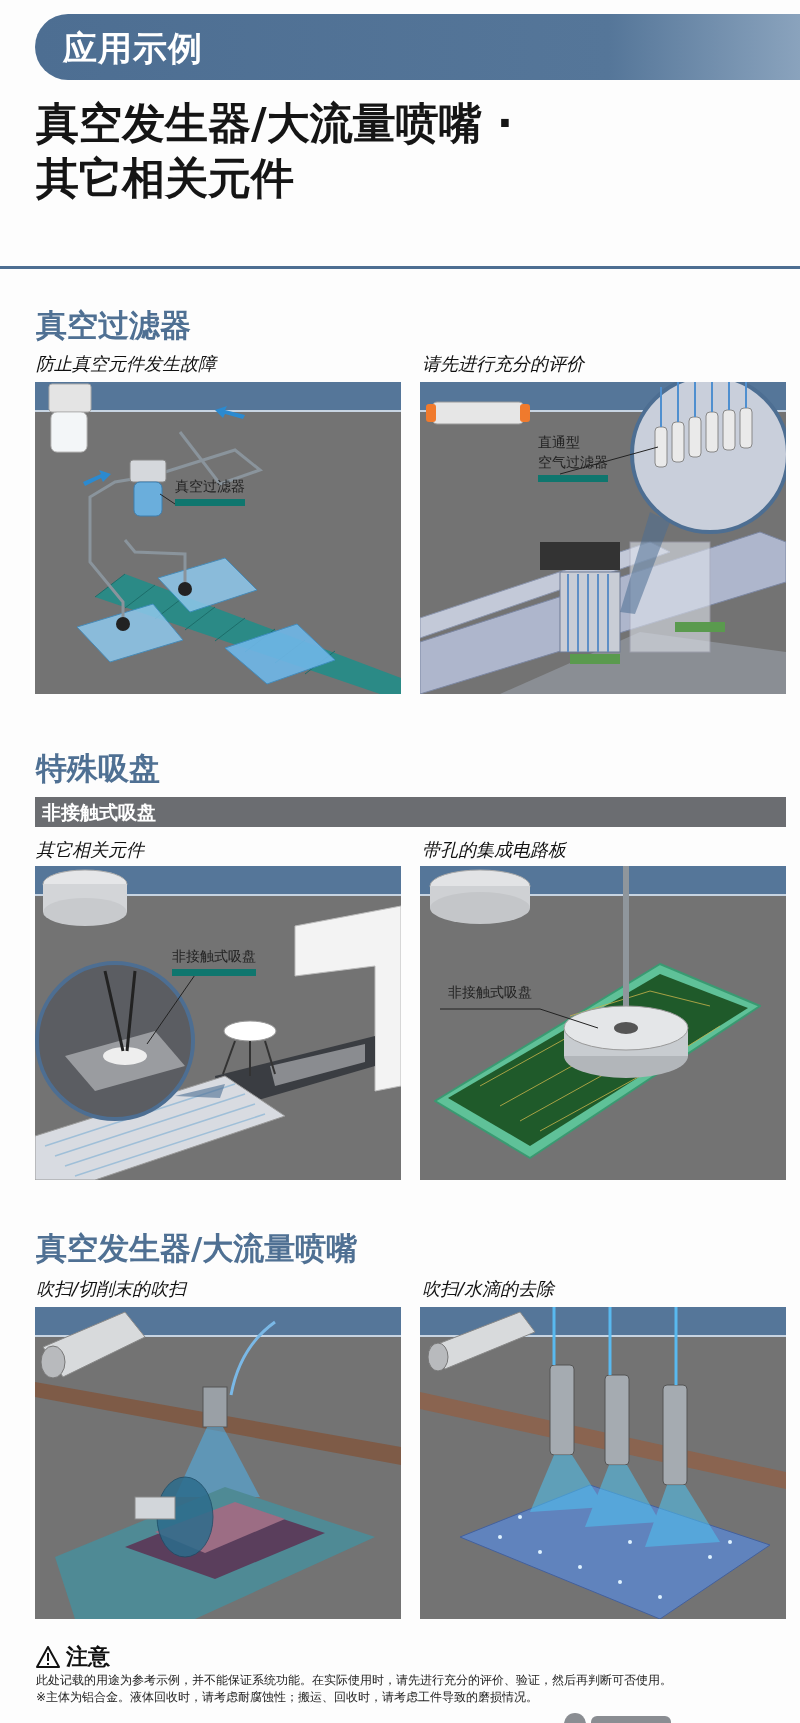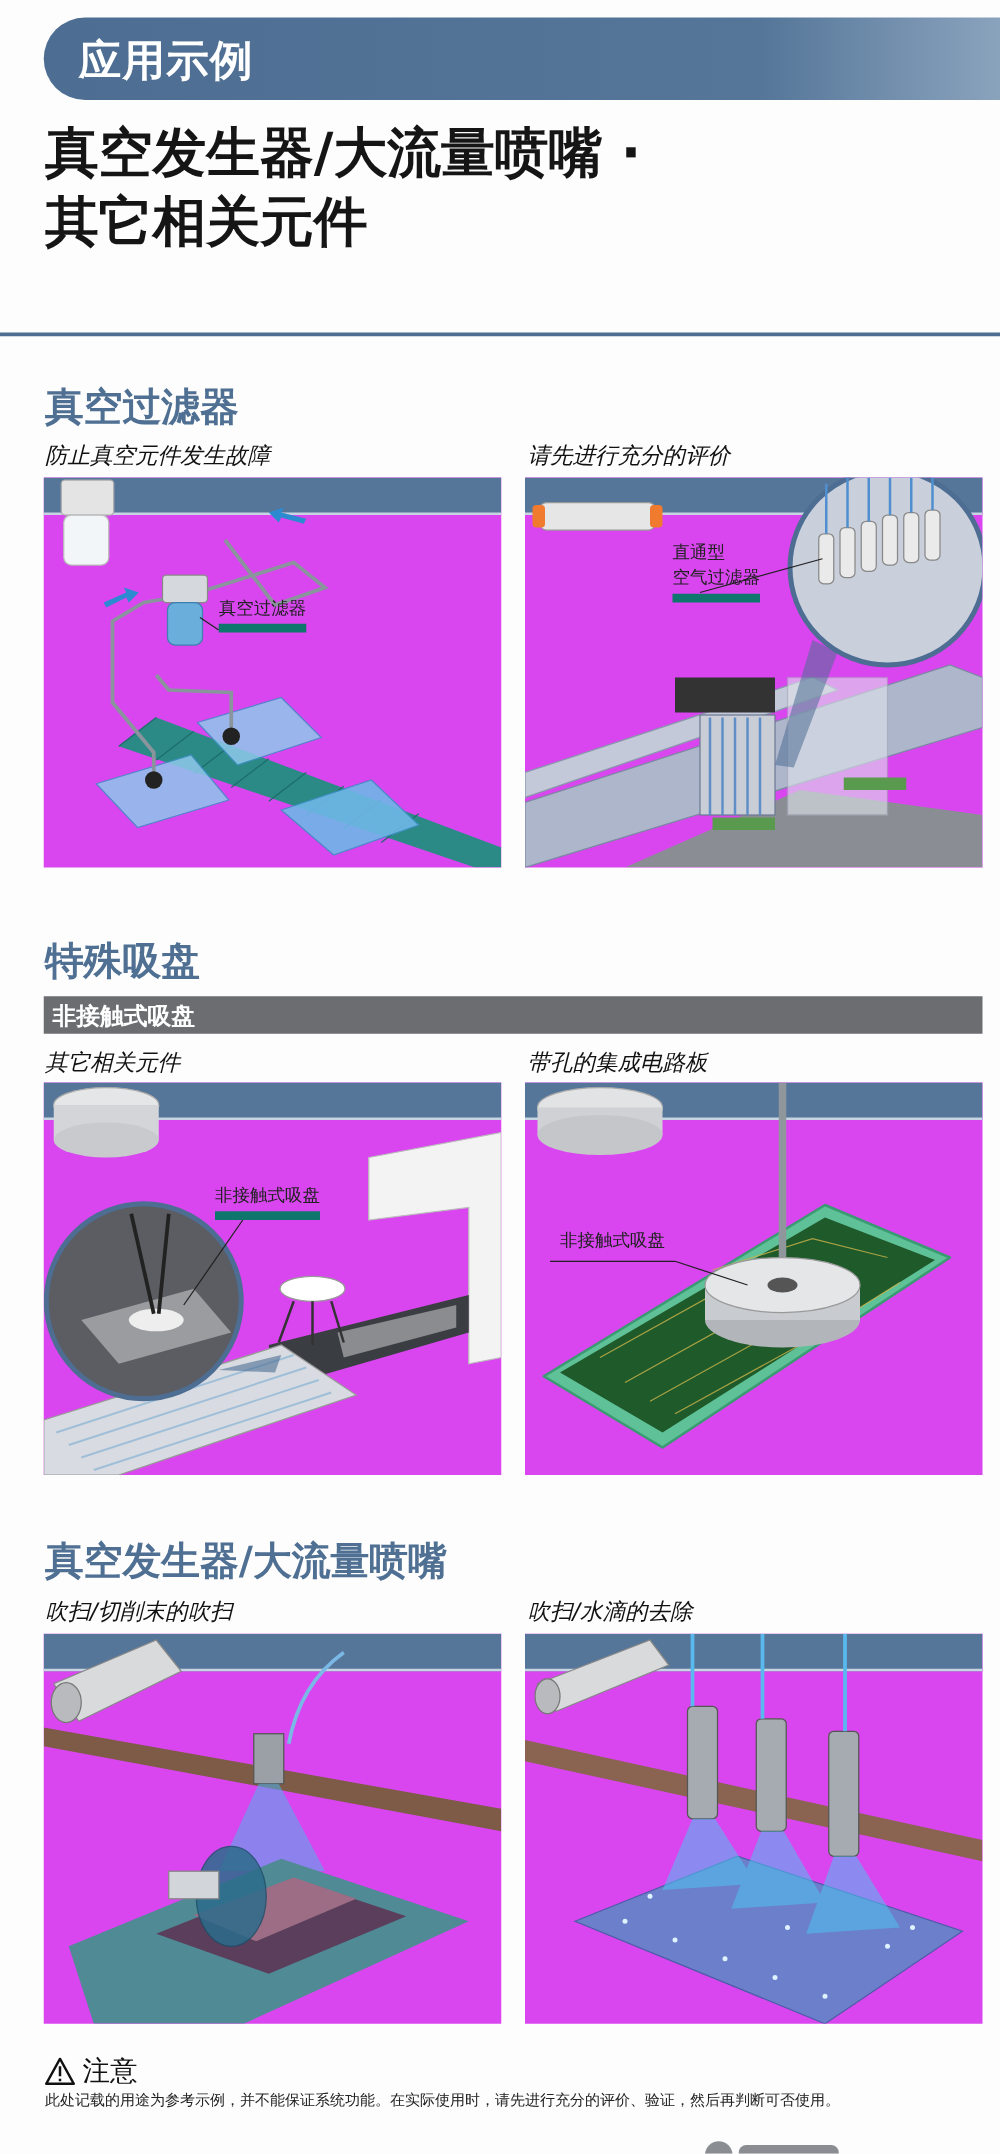--- a/index.html
+++ b/index.html
@@ -28,34 +28,34 @@
   }
   .subtitle {
     position: absolute; font-size: 18px; color: #111; font-style: italic;
   }
   .gray-banner {
     position: absolute; left: 35px; top: 797px; width: 751px; height: 30px; background: #6b6d71;
   }
   .gray-banner span { position: absolute; left: 7px; top: 3px; color: #fff; font-size: 19px; font-weight: bold; }
 
   .panel {
-    position: absolute; width: 366px; background: #d946ef; overflow: hidden;
+    position: absolute; width: 366px; background: #737373; overflow: hidden;
   }
   .panel .band {
     position: absolute; left: 0; top: 0; width: 100%; height: 30px; background: #557699;
     border-bottom: 2px solid #c7d4e2;
   }
   .panel svg { position: absolute; left: 0; top: 0; }
   .callout {
     position: absolute; font-size: 14px; color: #222; white-space: nowrap;
   }
   .callout.ul { border-bottom: 7px solid #0f766e; padding-bottom: 3px; }
 
   .notice { position: absolute; left: 36px; top: 1642px; width: 760px; }
-  .notice .head { display: flex; align-items: center; gap: 6px; font-size: 22px; font-weight: normal; }
+  .notice .head { display: flex; align-items: center; gap: 6px; font-size: 22px; font-weight: bold; }
   .notice .line { font-size: 12px; color: #222; line-height: 17px; white-space: nowrap; }
   .logo-partial {
     position: absolute; left: 563px; top: 1712px; width: 120px; height: 11px; overflow: hidden;
   }
 </style>
 </head>
 <body>
 
 <div class="header-bar">
   <span class="title">应用示例</span>
@@ -300,20 +300,21 @@
 <div class="notice">
   <div class="head">
     <svg width="24" height="22" viewBox="0 0 24 22">
       <polygon points="12,1 23,21 1,21" fill="none" stroke="#111" stroke-width="2" stroke-linejoin="round"></polygon>
       <rect x="11" y="7" width="2" height="8" fill="#111"></rect>
       <rect x="11" y="17" width="2" height="2" fill="#111"></rect>
     </svg>
     <span>注意</span>
   </div>
   <div class="line" style="margin-top:0;">此处记载的用途为参考示例，并不能保证系统功能。在实际使用时，请先进行充分的评价、验证，然后再判断可否使用。</div>
+  <div class="line">※主体为铝合金。液体回收时，请考虑耐腐蚀性；搬运、回收时，请考虑工件导致的磨损情况。</div>
 </div>
 
 <div class="logo-partial">
   <svg width="120" height="22" viewBox="0 0 120 22">
     <circle cx="12" cy="12" r="11" fill="#8a8d92"></circle>
     <rect x="28" y="4" width="80" height="16" rx="6" fill="#8a8d92"></rect>
   </svg>
 </div>
 
 </body></html>

